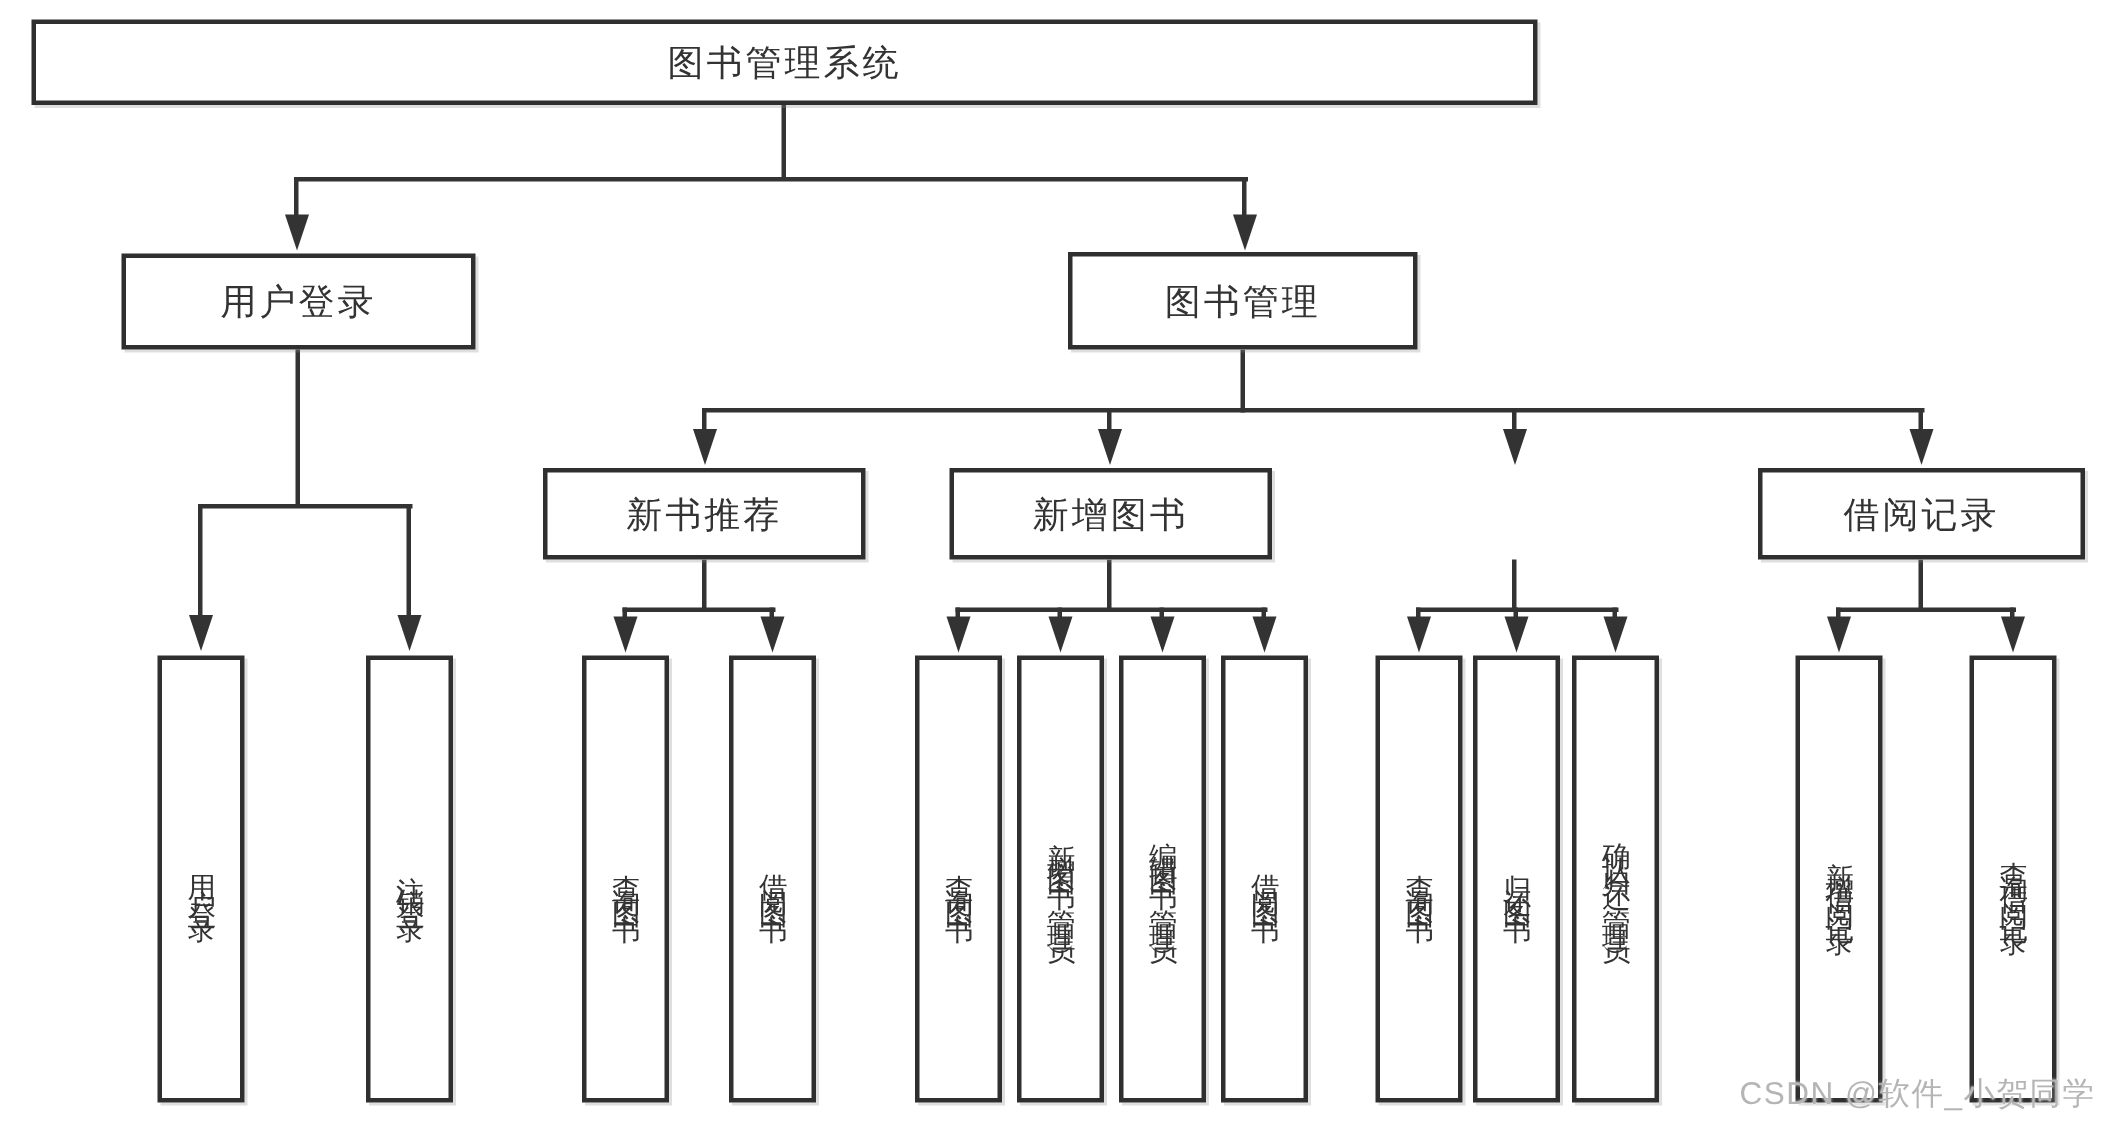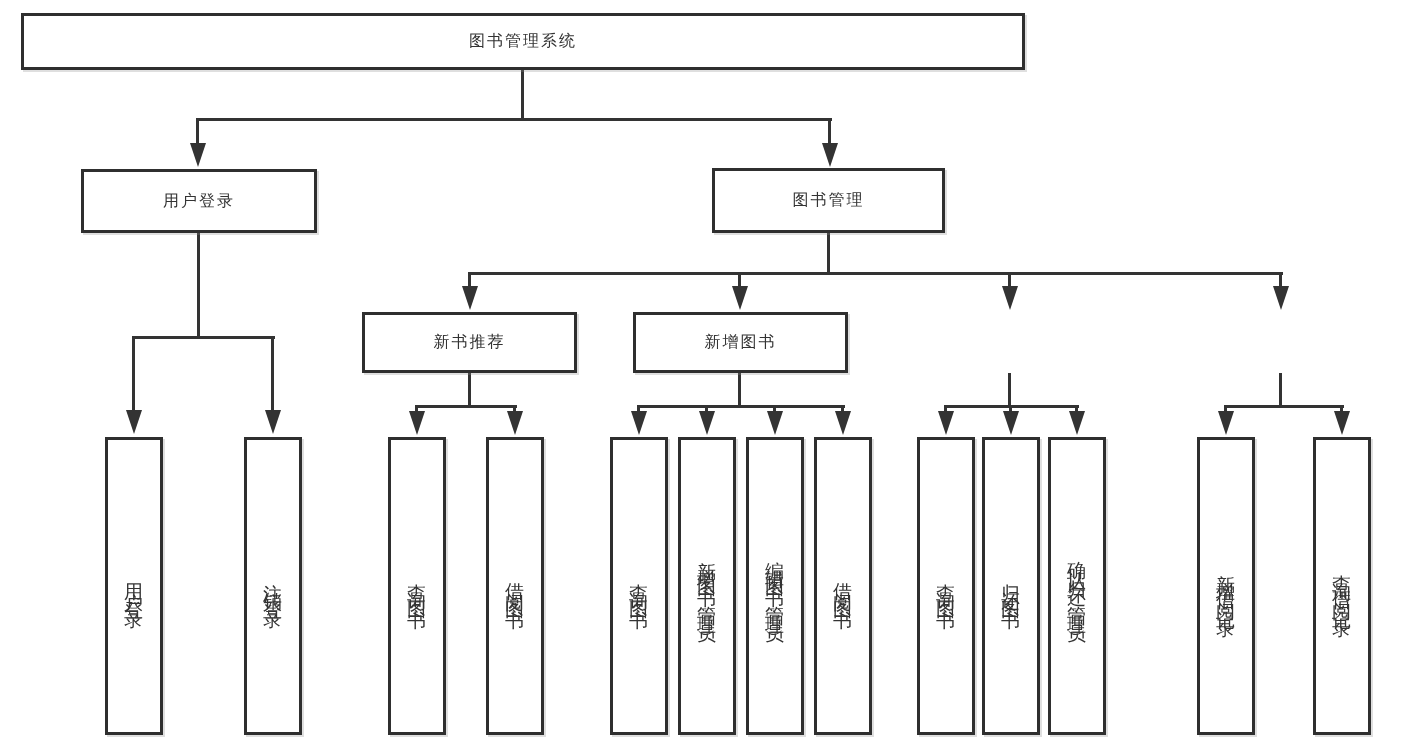--- a/index.html
+++ b/index.html
@@ -5,21 +5,21 @@
   html,body{margin:0;padding:0;background:#fff;}
   #canvas{
     position:relative;width:1405px;height:747px;background:#ffffff;overflow:hidden;
     font-family:"Liberation Sans","DejaVu Sans",sans-serif;color:#333333;
   }
   .box{
     position:absolute;box-sizing:border-box;background:#ffffff;
     border:3px solid #2f2f2f;display:flex;align-items:center;justify-content:center;
     box-shadow:2px 2px 0 rgba(140,140,140,.28);
   }
-  .hbox{font-size:16px;letter-spacing:2px;}
+  .hbox{font-size:24px;letter-spacing:2px;}
   .vbox{top:437px;width:58px;height:298px;}
   .vt{
     writing-mode:vertical-rl;text-orientation:mixed;
     font-size:19px;line-height:1;letter-spacing:9px;white-space:nowrap;
   }
   .vl,.hl{position:absolute;background:#333333;}
   .vl{width:3px;}
   .hl{height:3px;}
   .ah{
     position:absolute;width:0;height:0;
@@ -105,20 +105,23 @@
   <div class="box hbox" style="left:712px;top:168px;width:233px;height:65px;">
     <span>图书管理</span>
   </div>
 
   <div class="box hbox" style="left:362px;top:312px;width:215px;height:61px;">
     <span>新书推荐</span>
   </div>
   <div class="box hbox" style="left:633px;top:312px;width:215px;height:61px;">
     <span>新增图书</span>
   </div>
+  <div class="box hbox" style="left:1172px;top:312px;width:218px;height:61px;">
+    <span>借阅记录</span>
+  </div>
 
   <div class="box vbox" style="left:105px;">
     <span class="vt">用户登录</span>
   </div>
   <div class="box vbox" style="left:244px;">
     <span class="vt">注销登录</span>
   </div>
 
   <div class="box vbox" style="left:388px;">
     <span class="vt">查询图书</span>
@@ -150,14 +153,15 @@
     <span class="vt">确认归还（管理员）</span>
   </div>
 
   <div class="box vbox" style="left:1197px;">
     <span class="vt">新增借阅记录</span>
   </div>
   <div class="box vbox" style="left:1313px;">
     <span class="vt">查询借阅记录</span>
   </div>
 
+  <div class="wm">CSDN @软件_小贺同学</div>
 
 </div>
 
 </body></html>

